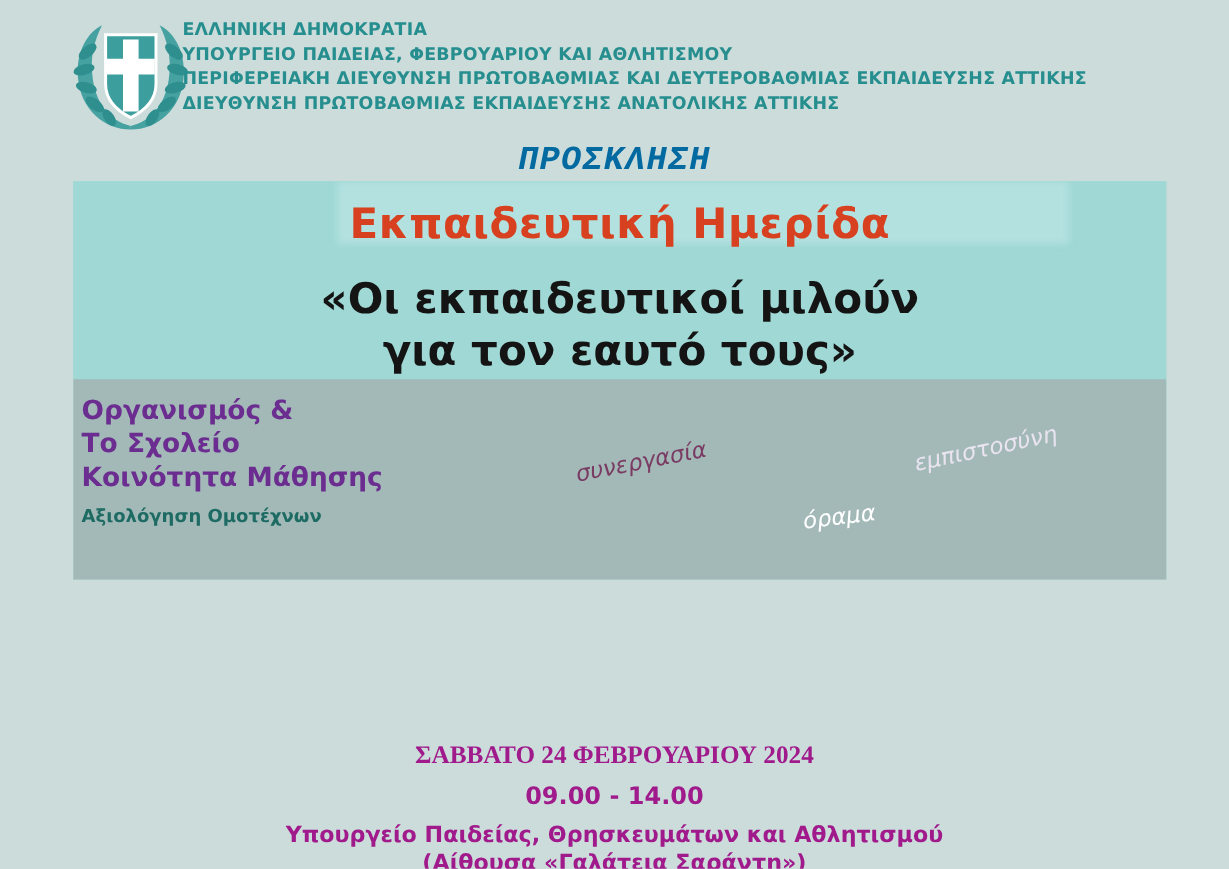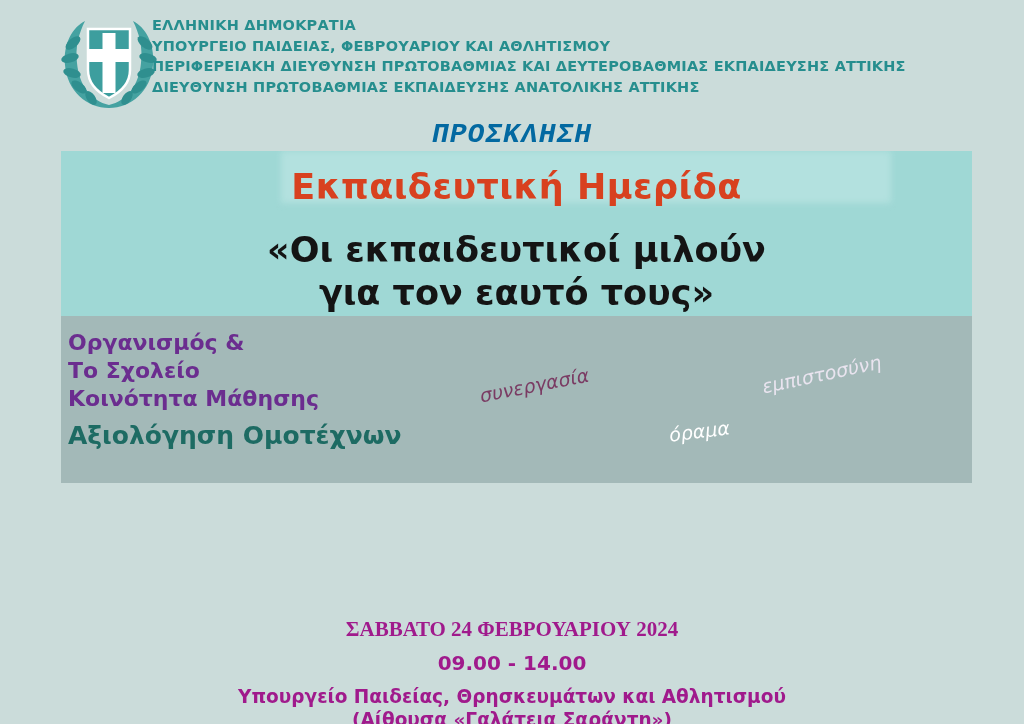--- a/index.html
+++ b/index.html
@@ -52,21 +52,21 @@
     font-size:35px;font-weight:bold;color:#141414;line-height:1.22;margin-top:12px;
   }
 
   
   .left-purple{
     position:absolute;left:7px;top:178px;width:330px;
     font-size:22px;font-weight:bold;color:#6b2d8f;line-height:1.28;
   }
   .left-teal{
     position:absolute;left:7px;top:270px;width:360px;
-    font-size:25px;font-weight:bold;color:#1d6b63;
+    font-size:15px;font-weight:bold;color:#1d6b63;
   }
 
   
   .w-synergasia{
     position:absolute;left:418px;top:223px;font-size:19px;color:#7a3b63;
     font-style:italic;transform:rotate(-11deg);font-family:"DejaVu Sans","Liberation Sans",sans-serif;
   }
   .w-orama{
     position:absolute;left:608px;top:269px;font-size:19px;color:#ffffff;
     font-style:italic;transform:rotate(-7deg);

